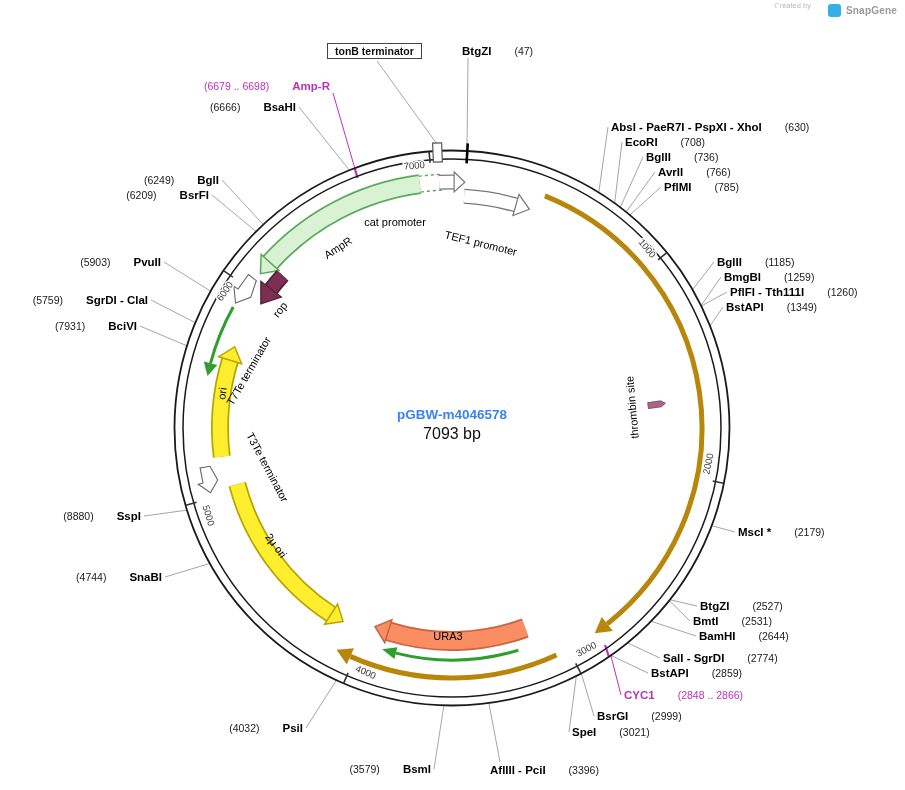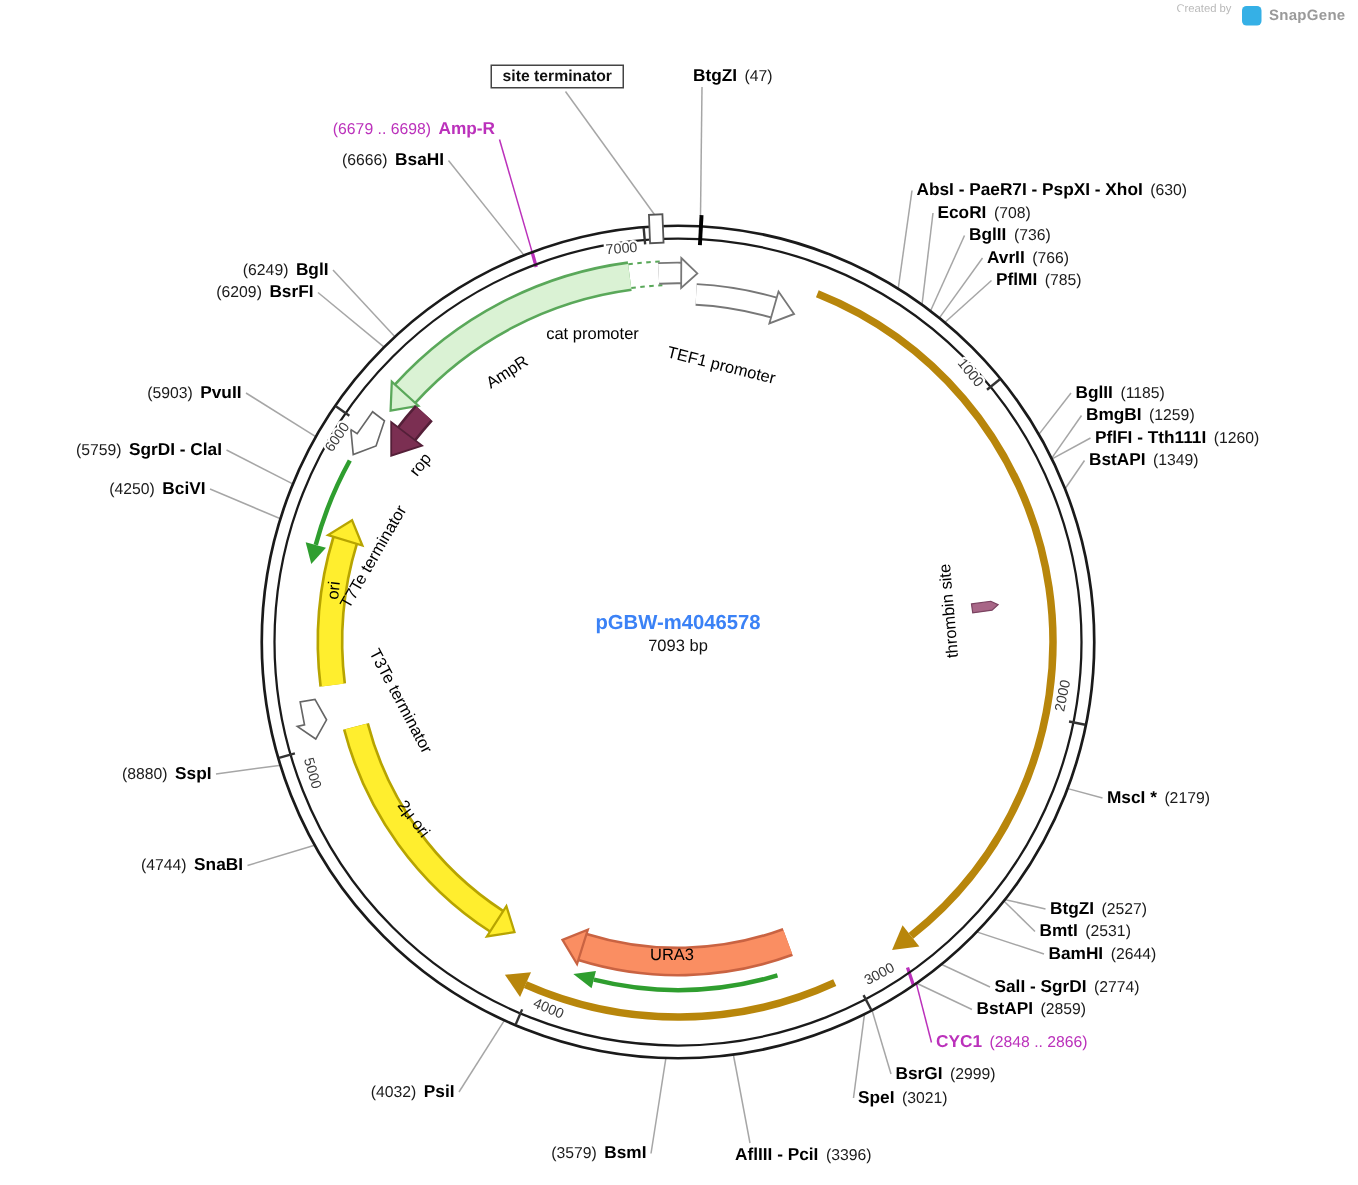--- a/index.html
+++ b/index.html
@@ -1,29 +1,29 @@
 <!DOCTYPE html>
 <html><head>
 <meta charset="utf-8">
 <style>
   html,body{margin:0;padding:0;background:#fff;}
   .stage{position:relative;width:905px;height:790px;background:#fff;overflow:hidden;
          font-family:"Liberation Sans",sans-serif;}
   svg{position:absolute;left:0;top:0;}
-  .site{position:absolute;white-space:nowrap;display:flex;gap:5px;align-items:flex-start;
+  .site{position:absolute;white-space:nowrap;display:flex;gap:23px;align-items:flex-start;
         font-size:11px;color:#111;}
   .site b{font-weight:bold;font-size:11.5px;color:#000;}
   .site .pos{font-weight:normal;font-size:10.5px;color:#1a1a1a;}
   .site.m b,.site.m .pos{color:#bb31bb;}
   .boxlbl{position:absolute;border:1px solid #444;background:#fff;padding:1px 7px;
           font-size:10.5px;font-weight:bold;color:#111;white-space:nowrap;}
   .title{position:absolute;font-weight:bold;font-size:13.5px;color:#3b82f6;white-space:nowrap;}
-  .subtitle{position:absolute;font-size:11px;color:#111;white-space:nowrap;}
+  .subtitle{position:absolute;font-size:16px;color:#111;white-space:nowrap;}
   .brand{position:absolute;top:4px;right:8px;display:flex;align-items:center;gap:5px;}
-  .brand .created{font-size:7.5px;color:#b9b9b9;margin-right:2px;position:relative;top:-5px;}
+  .brand .created{font-size:7.5px;color:#b9b9b9;margin-right:12px;position:relative;top:-5px;}
   .brand .logo{width:13px;height:13px;border-radius:3px;background:#35b0e6;
                display:flex;align-items:center;justify-content:center;}
   .brand .bname{font-size:10px;font-weight:bold;color:#9a9a9a;letter-spacing:.2px;}
   .ringlbl{font-size:9.5px;fill:#3a3a3a;paint-order:stroke;stroke:#fff;stroke-width:3px;}
   .featlbl{font-size:11px;fill:#000;}
 </style>
 </head>
 <body>
 
 <div class="stage">
@@ -148,21 +148,21 @@
   <text class="featlbl" text-anchor="middle" transform="translate(480,247) rotate(14)">TEF1 promoter</text>
   <text class="featlbl" text-anchor="middle" transform="translate(636,407) rotate(-95)">thrombin site</text>
   <text class="featlbl" text-anchor="middle" transform="translate(283,312) rotate(-51)">rop</text>
   <text class="featlbl" text-anchor="middle" transform="translate(252,373) rotate(-60)">T7Te terminator</text>
   <text class="featlbl" text-anchor="middle" transform="translate(226,394) rotate(-84)">ori</text>
   <text class="featlbl" text-anchor="middle" transform="translate(264,469) rotate(62)">T3Te terminator</text>
   <text class="featlbl" text-anchor="middle" transform="translate(273,548) rotate(53)">2μ ori</text>
   <text class="featlbl" text-anchor="middle" transform="translate(448,640)">URA3</text>
 </svg>
 
-<div class="boxlbl" style="left:327px;top:43px">site terminator</div>
+<div class="boxlbl" style="left:327px;top:43px">tonB terminator</div>
 
 <div class="site" style="left:462px;top:45px">
       <b>BtgZI</b>
       <span class="pos">(47)</span>
     </div>
 <div class="site" style="left:611px;top:121px">
       <b>AbsI - PaeR7I - PspXI - XhoI</b>
       <span class="pos">(630)</span>
     </div>
 <div class="site" style="left:625px;top:136px">
@@ -248,21 +248,21 @@
     </div>
 <div class="site" style="right:743px;top:571px">
       <span class="pos">(4744)</span>
       <b>SnaBI</b>
     </div>
 <div class="site" style="right:764px;top:510px">
       <span class="pos">(8880)</span>
       <b>SspI</b>
     </div>
 <div class="site" style="right:768px;top:320px">
-      <span class="pos">(4250)</span>
+      <span class="pos">(7931)</span>
       <b>BciVI</b>
     </div>
 <div class="site" style="right:757px;top:294px">
       <span class="pos">(5759)</span>
       <b>SgrDI - ClaI</b>
     </div>
 <div class="site" style="right:744px;top:256px">
       <span class="pos">(5903)</span>
       <b>PvuII</b>
     </div>

